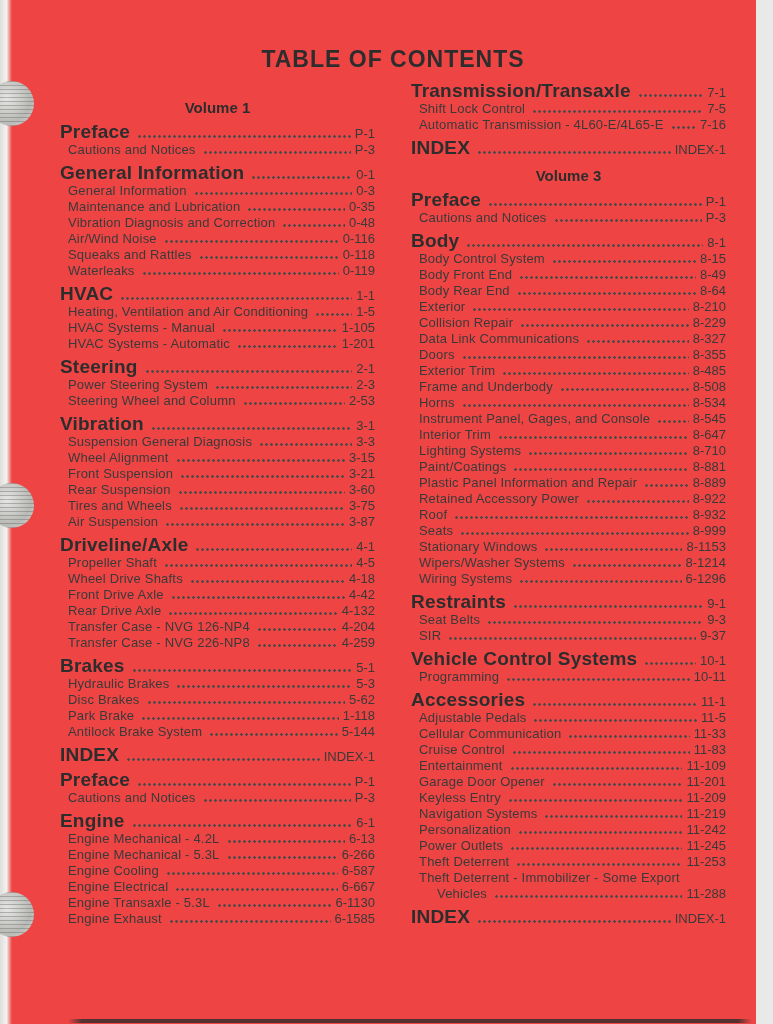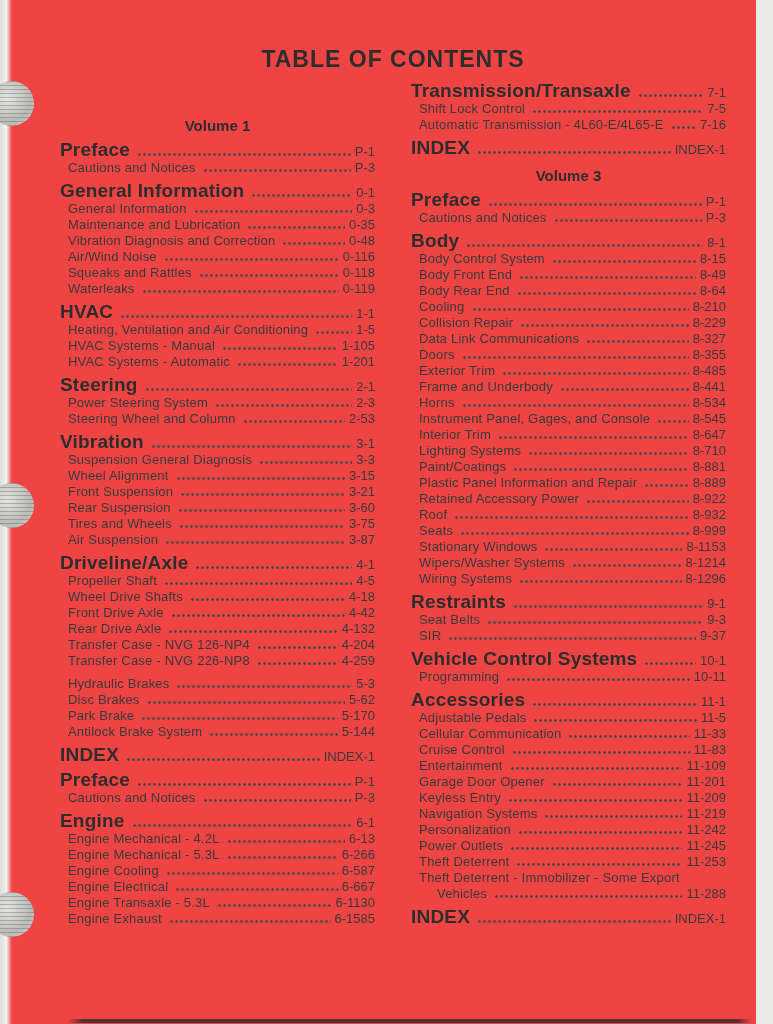--- a/index.html
+++ b/index.html
@@ -294,34 +294,39 @@
               <span class="dot-leader"></span>
               <span class="pagenum">4-204</span>
             </div>
             <div class="toc-entry sub">
               <span class="label">Transfer Case - NVG 226-NP8</span>
               <span class="dot-leader"></span>
               <span class="pagenum">4-259</span>
             </div>
           </div>
           <div class="toc-section">
+            <div class="toc-entry bold">
+              <span class="label">Brakes</span>
+              <span class="dot-leader"></span>
+              <span class="pagenum">5-1</span>
+            </div>
             <div class="toc-entry sub">
               <span class="label">Hydraulic Brakes</span>
               <span class="dot-leader"></span>
               <span class="pagenum">5-3</span>
             </div>
             <div class="toc-entry sub">
               <span class="label">Disc Brakes</span>
               <span class="dot-leader"></span>
               <span class="pagenum">5-62</span>
             </div>
             <div class="toc-entry sub">
               <span class="label">Park Brake</span>
               <span class="dot-leader"></span>
-              <span class="pagenum">5-170</span>
+              <span class="pagenum">1-118</span>
             </div>
             <div class="toc-entry sub">
               <span class="label">Antilock Brake System</span>
               <span class="dot-leader"></span>
               <span class="pagenum">5-144</span>
             </div>
           </div>
           <div class="toc-section">
             <div class="toc-entry bold">
               <span class="label">INDEX</span>
@@ -432,21 +437,21 @@
               <span class="label">Body Front End</span>
               <span class="dot-leader"></span>
               <span class="pagenum">8-49</span>
             </div>
             <div class="toc-entry sub">
               <span class="label">Body Rear End</span>
               <span class="dot-leader"></span>
               <span class="pagenum">8-64</span>
             </div>
             <div class="toc-entry sub">
-              <span class="label">Cooling</span>
+              <span class="label">Exterior</span>
               <span class="dot-leader"></span>
               <span class="pagenum">8-210</span>
             </div>
             <div class="toc-entry sub">
               <span class="label">Collision Repair</span>
               <span class="dot-leader"></span>
               <span class="pagenum">8-229</span>
             </div>
             <div class="toc-entry sub">
               <span class="label">Data Link Communications</span>
@@ -459,21 +464,21 @@
               <span class="pagenum">8-355</span>
             </div>
             <div class="toc-entry sub">
               <span class="label">Exterior Trim</span>
               <span class="dot-leader"></span>
               <span class="pagenum">8-485</span>
             </div>
             <div class="toc-entry sub">
               <span class="label">Frame and Underbody</span>
               <span class="dot-leader"></span>
-              <span class="pagenum">8-441</span>
+              <span class="pagenum">8-508</span>
             </div>
             <div class="toc-entry sub">
               <span class="label">Horns</span>
               <span class="dot-leader"></span>
               <span class="pagenum">8-534</span>
             </div>
             <div class="toc-entry sub">
               <span class="label">Instrument Panel, Gages, and Console</span>
               <span class="dot-leader"></span>
               <span class="pagenum">8-545</span>
@@ -519,21 +524,21 @@
               <span class="pagenum">8-1153</span>
             </div>
             <div class="toc-entry sub">
               <span class="label">Wipers/Washer Systems</span>
               <span class="dot-leader"></span>
               <span class="pagenum">8-1214</span>
             </div>
             <div class="toc-entry sub">
               <span class="label">Wiring Systems</span>
               <span class="dot-leader"></span>
-              <span class="pagenum">8-1296</span>
+              <span class="pagenum">6-1296</span>
             </div>
           </div>
           <div class="toc-section">
             <div class="toc-entry bold">
               <span class="label">Restraints</span>
               <span class="dot-leader"></span>
               <span class="pagenum">9-1</span>
             </div>
             <div class="toc-entry sub">
               <span class="label">Seat Belts</span>

